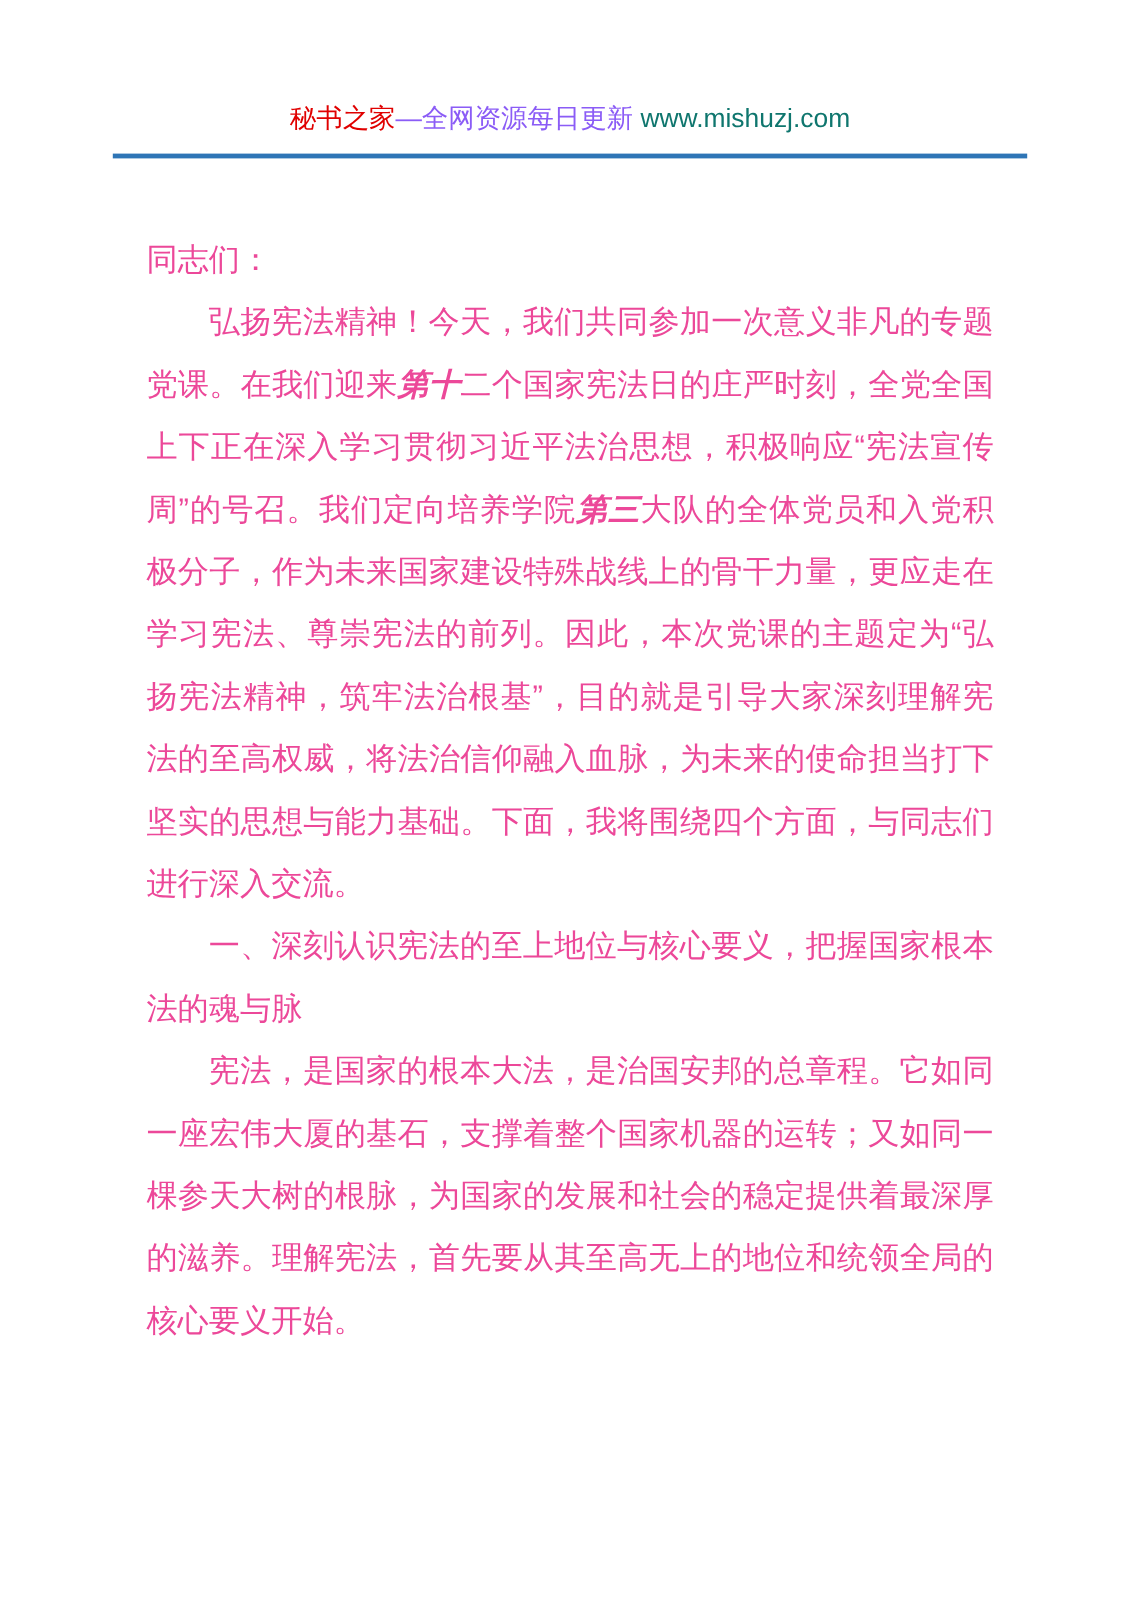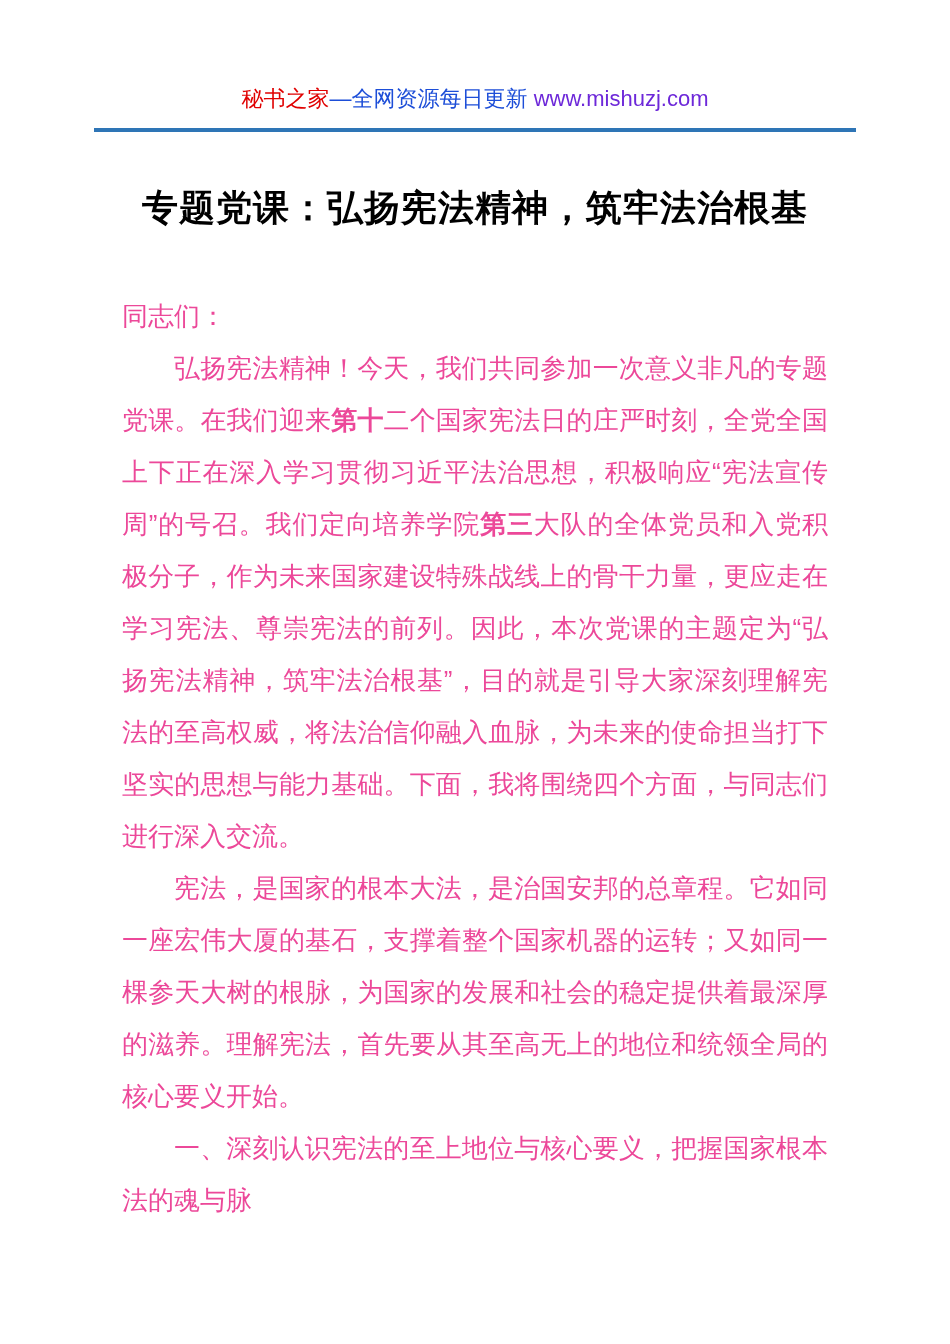--- a/index.html
+++ b/index.html
@@ -21,21 +21,21 @@
     padding-top: 84px;
     text-align: center;
     font-size: 22px;
     line-height: 30px;
     white-space: nowrap;
   }
   .doc-header .brand {
     font-weight: normal;
   }
   .doc-header .tagline {
-    color: #1d4ed8;
+    color: #8b5cf6;
   }
   .doc-header .url {
     text-decoration: none;
   }
   .header-divider {
     width: 762px;
     height: 4px;
     margin: 14px auto 0 auto;
     background: #2e75b6;
   }
@@ -58,35 +58,35 @@
     color: #ec4899;
   }
   .para {
     margin: 0;
   }
   .para.indent {
     text-indent: 2em;
   }
   .bold {
     font-weight: bold;
+    font-style: italic;
   }
 </style>
 </head>
 <body>
 
 <div class="page">
 
   <div class="doc-header">
-    <span class="brand" style="color: rgb(224, 0, 0);">秘书之家</span><span class="tagline">—全网资源每日更新 </span><a class="url" href="#" style="color: #6d28d9;">www.mishuzj.com</a>
+    <span class="brand" style="color: rgb(224, 0, 0);">秘书之家</span><span class="tagline">—全网资源每日更新 </span><a class="url" href="#" style="color: #0f766e;">www.mishuzj.com</a>
   </div>
 
   <div class="header-divider" style="background: rgb(46, 117, 182);"></div>
 
-  <h1 class="doc-title">专题党课：弘扬宪法精神，筑牢法治根基</h1>
 
   <div class="doc-body">
       <p class="para"><span>同志们：</span></p>
       <p class="para indent"><span>弘扬宪法精神！今天，我们共同参加一次意义非凡的专题党课。在我们迎来</span><span class="bold">第十</span><span>二个国家宪法日的庄严时刻，全党全国上下正在深入学习贯彻习近平法治思想，积极响应“宪法宣传周”的号召。我们定向培养学院</span><span class="bold">第三</span><span>大队的全体党员和入党积极分子，作为未来国家建设特殊战线上的骨干力量，更应走在学习宪法、尊崇宪法的前列。因此，本次党课的主题定为“弘扬宪法精神，筑牢法治根基”，目的就是引导大家深刻理解宪法的至高权威，将法治信仰融入血脉，为未来的使命担当打下坚实的思想与能力基础。下面，我将围绕四个方面，与同志们进行深入交流。</span></p>
+      <p class="para indent"><span>一、深刻认识宪法的至上地位与核心要义，把握国家根本法的魂与脉</span></p>
       <p class="para indent"><span>宪法，是国家的根本大法，是治国安邦的总章程。它如同一座宏伟大厦的基石，支撑着整个国家机器的运转；又如同一棵参天大树的根脉，为国家的发展和社会的稳定提供着最深厚的滋养。理解宪法，首先要从其至高无上的地位和统领全局的核心要义开始。</span></p>
-      <p class="para indent"><span>一、深刻认识宪法的至上地位与核心要义，把握国家根本法的魂与脉</span></p>
     </div>
 
 </div>
 
 </body></html>

